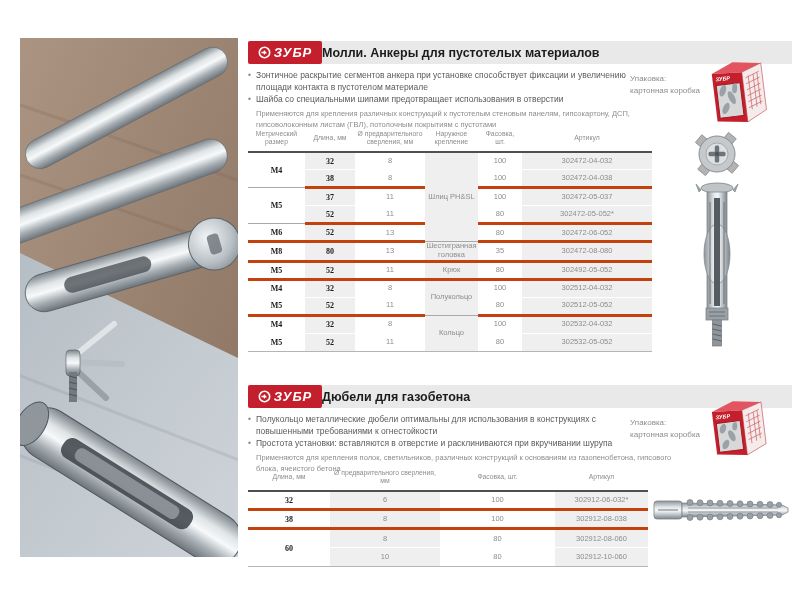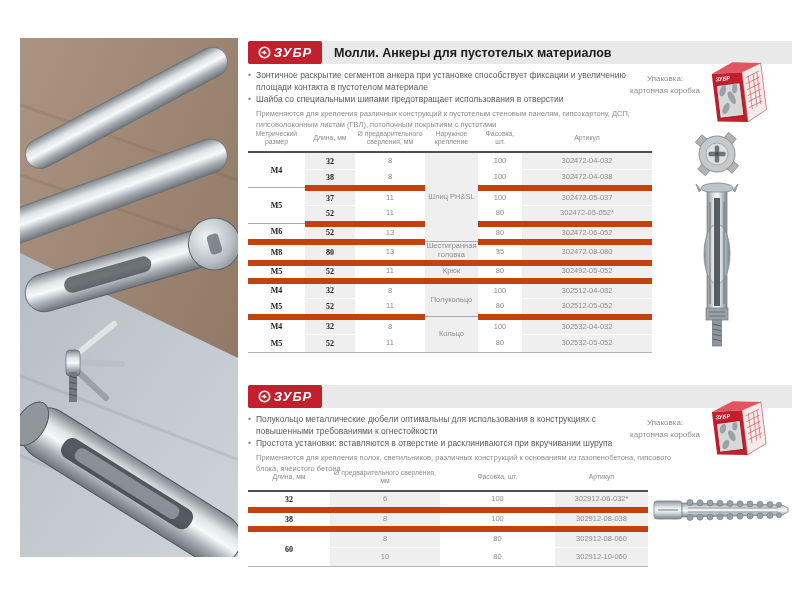--- a/index.html
+++ b/index.html
@@ -15,45 +15,45 @@
   .footer .url { color:#8f8f8f; }
   .footer .sep { margin:0 4px; }
 
   
   .section { position:absolute; left:248px; width:544px; }
   .sec1 { top:41px; }
   .sec2 { top:385px; }
   .bar { position:relative; width:544px; height:23px; background:#e9e9e9; display:flex; align-items:center; }
   .logo { height:23px; min-width:74px; background:#c41f2c; border-radius:2px; display:flex; align-items:center; justify-content:center; gap:3px; padding:0 7px; }
   .logo-text { color:#fff; font-weight:bold; font-style:italic; font-size:13px; letter-spacing:1px; }
-  .bar-title { margin-left:12px; font-size:12.5px; font-weight:bold; color:#1c1c1c; }
+  .bar-title { font-size:12.5px; font-weight:bold; color:#1c1c1c; }
 
   .bullets { margin-top:6px; width:402px; }
   .bullet { display:flex; font-size:8.5px; color:#5a5a5a; line-height:1.38; margin-bottom:1px; }
   .bullet .dot { width:8px; flex:0 0 8px; color:#8a8a8a; }
   .note { margin-top:3px; margin-left:8px; width:430px; font-size:7.5px; color:#8d8d8d; line-height:1.4; }
 
-  .packaging { position:absolute; right:92px; top:32px; text-align:center; font-size:8px; color:#8d8d8d; line-height:1.45; }
+  .packaging { position:absolute; right:92px; top:32px; text-align:left; font-size:8px; color:#8d8d8d; line-height:1.45; }
 
   .boxsvg { position:absolute; }
   .box1 { right:24px; top:14px; }
   .box2 { right:24px; top:10px; }
 
   
   table { border-collapse:collapse; table-layout:fixed; }
   .t1 { position:absolute; left:248px; top:127px; width:404px; }
   .t2 { position:absolute; left:248px; top:466px; width:400px; }
   th { font-size:6.8px; font-weight:normal; color:#8d8d8d; text-align:center; vertical-align:middle;
        padding:3px 2px 4px 2px; border-bottom:2px solid #4f4f4f; line-height:1.25; }
   td { text-align:center; vertical-align:middle; height:18px; font-size:7.5px; color:#8d8d8d;
        border-bottom:1px solid #ffffff; line-height:1.15; }
   .t2 td { height:19px; }
   .bold-cell { font-size:8px; font-weight:bold; color:#1b1b1b;font-family:Liberation Serif, serif; }
   .shade { background:#efefef; }
-  tr.ge td { border-bottom:6px solid #c2410c; }
+  tr.ge td { border-bottom:3px solid #c2410c; }
   tr.last td { border-bottom:1px solid #b5b5b5; }
   td.rs-ge { border-bottom:1px solid #a8a8a8; }
   td.rs-last { border-bottom:1px solid #b5b5b5; }
 
   
   .t1 .w-size{width:57px;} .t1 .w-len{width:50px;} .t1 .w-drill{width:70px;}
   .t1 .w-mount{width:53px;} .t1 .w-pack{width:44px;} .t1 .w-sku{width:130px;}
   
   .t2 .w-len{width:82px;} .t2 .w-drill{width:110px;} .t2 .w-pack{width:115px;} .t2 .w-sku{width:93px;}
 
@@ -341,20 +341,21 @@
 
   <div class="section sec2">
     <div class="bar">
       <div class="logo">
         <svg width="13" height="13" viewBox="0 0 13 13">
           <circle cx="6.5" cy="6.5" r="5.2" fill="none" stroke="#ffffff" stroke-width="1.6"></circle>
           <path d="M3.5 6.5 h4 l-1.6 -1.8 M7.5 6.5 l-1.6 1.8" stroke="#ffffff" stroke-width="1.4" fill="none"></path>
         </svg>
         <span class="logo-text">ЗУБР</span>
       </div>
+      <span class="bar-title">Дюбели для газобетона</span>
     </div>
 
     <div class="bullets">
       <div class="bullet">
           <span class="dot">•</span>
           <span>Полукольцо металлические дюбели оптимальны для использования в конструкциях с повышенными требованиями к огнестойкости</span>
         </div>
       <div class="bullet">
           <span class="dot">•</span>
           <span>Простота установки: вставляются в отверстие и расклиниваются при вкручивании шурупа</span>

